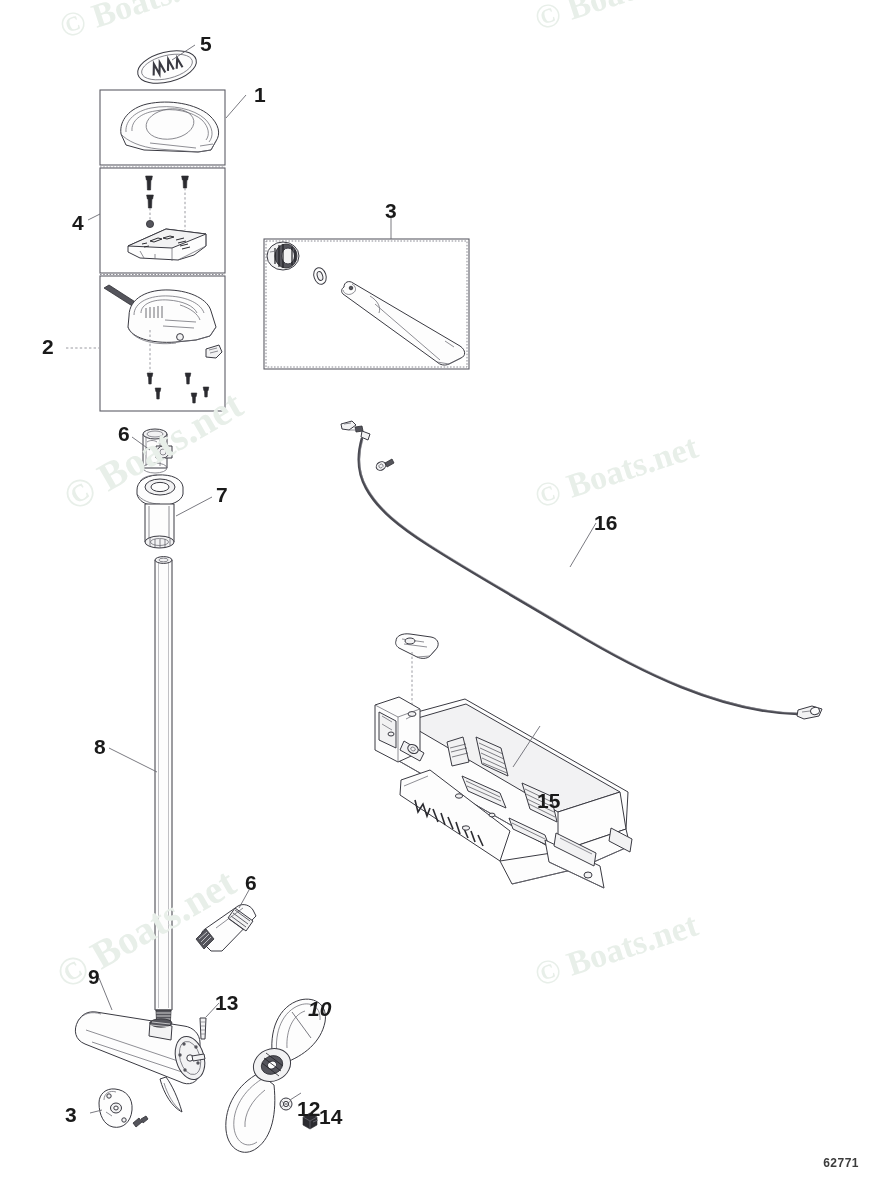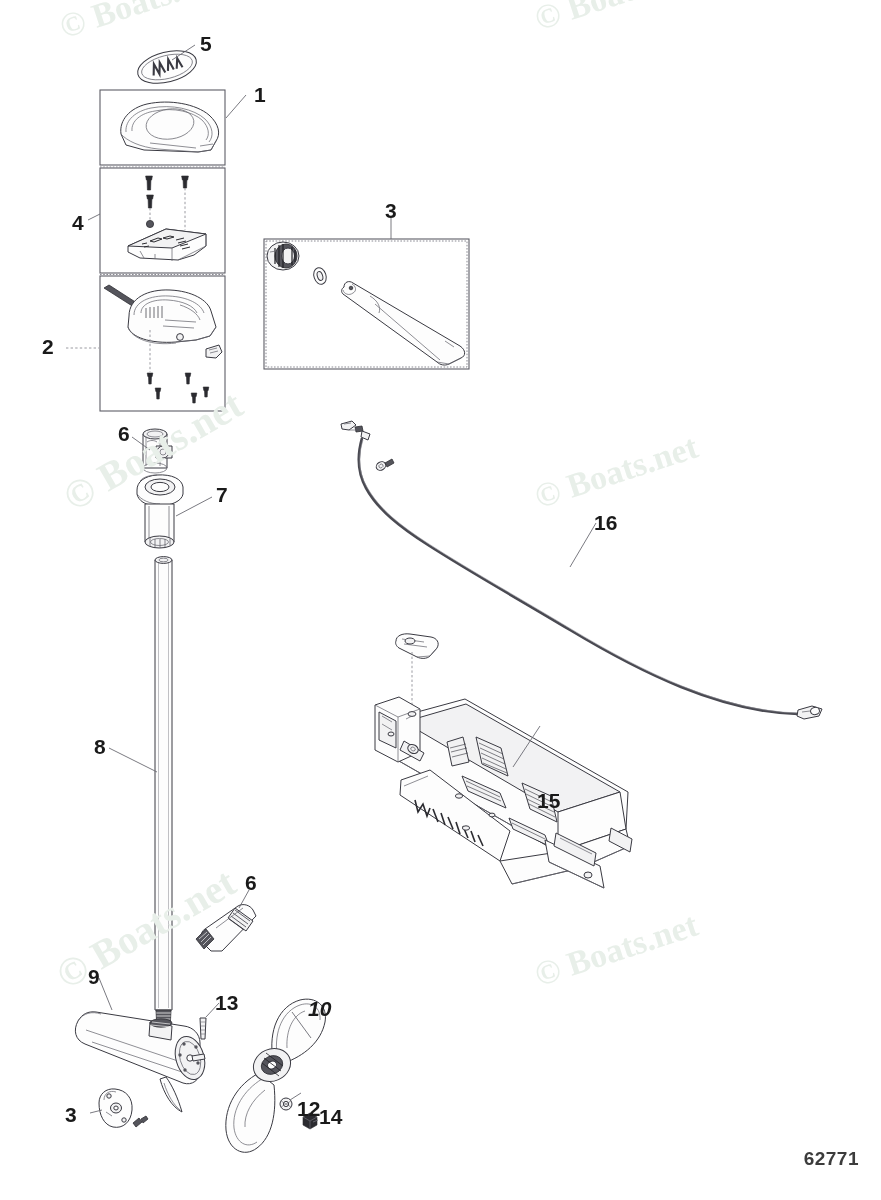--- a/index.html
+++ b/index.html
@@ -26,21 +26,21 @@
     color:#e8efe9;
     white-space:nowrap;
     user-select:none;
     pointer-events:none;
   }
   .diagnum{
     position:absolute;
     right:22px;bottom:30px;
     font-family:"Liberation Sans", sans-serif;
     font-weight:bold;
-    font-size:19px;
+    font-size:12px;
     color:#3c3c3c;
     letter-spacing:.5px;
   }
   svg{display:block;}
   .ln{stroke:#4a4a52;fill:none;}
   .pt-fill-lt{fill:#fdfdfd;stroke:#3a3a42;stroke-width:1;}
   .pt-fill-md{fill:#f2f2f3;stroke:#3a3a42;stroke-width:1;}
   .pt-fill-dk{fill:#55555c;stroke:#2e2e34;stroke-width:.8;}
   .pt-fill-blk{fill:#2b2b30;stroke:#2b2b30;stroke-width:.6;}
   .box{fill:none;stroke:#5d5d66;stroke-width:1.1;}

